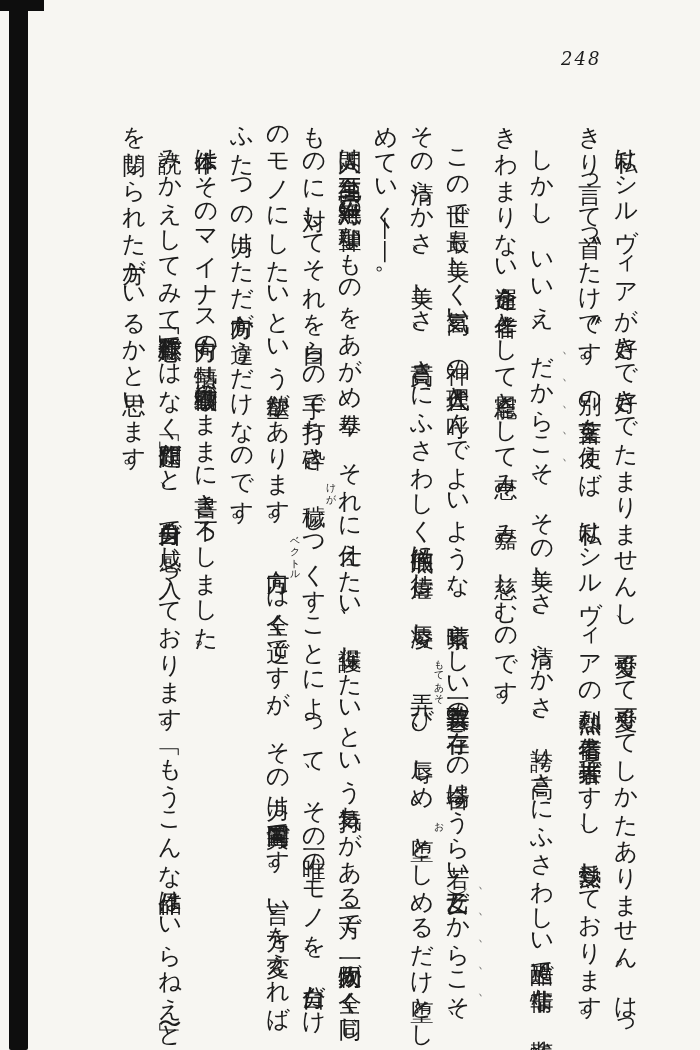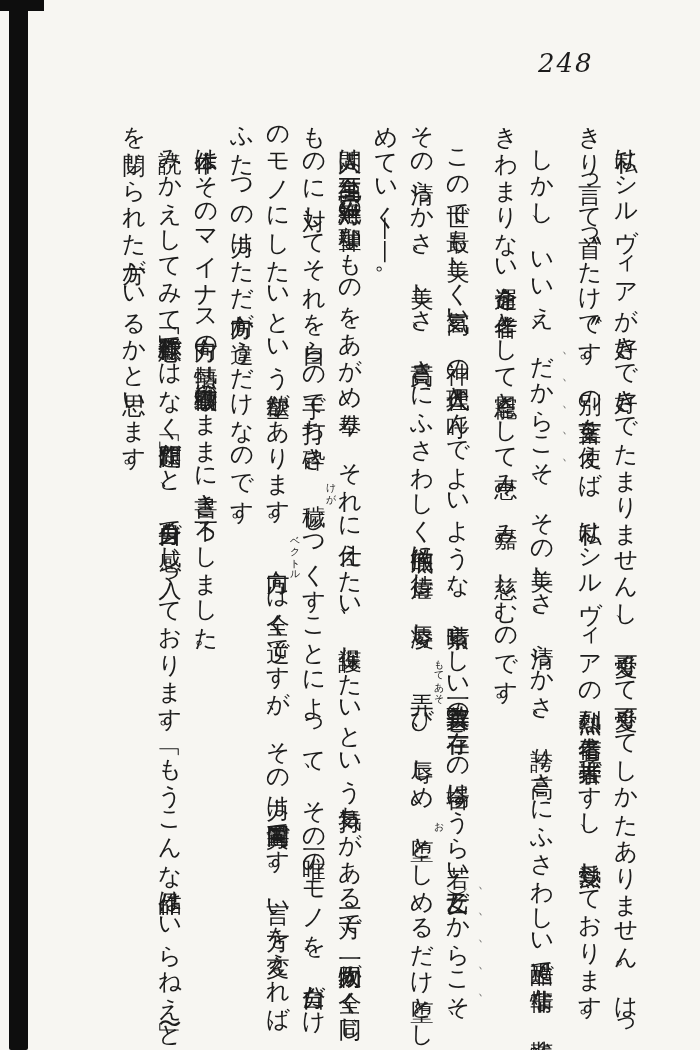--- a/index.html
+++ b/index.html
@@ -18,23 +18,23 @@
   
   .edge-left{
     position:absolute;left:9px;top:0;width:19px;height:1050px;
     background:var(--edge);border-radius:2px;
   }
   .edge-top{
     position:absolute;left:0;top:0;width:44px;height:11px;
     background:var(--edge);
   }
   .page-number{
-    position:absolute;left:538px;top:48px;
+    position:absolute;left:561px;top:48px;
     font-style:italic;
-    font-size:26px;
+    font-size:18px;
     letter-spacing:2px;
     color:var(--ink);
   }
   
   .text-block{
     position:absolute;top:110px;right:56px;
     width:584px;height:938px;
     writing-mode:vertical-rl;
     -webkit-writing-mode:vertical-rl;
     text-orientation:mixed;

